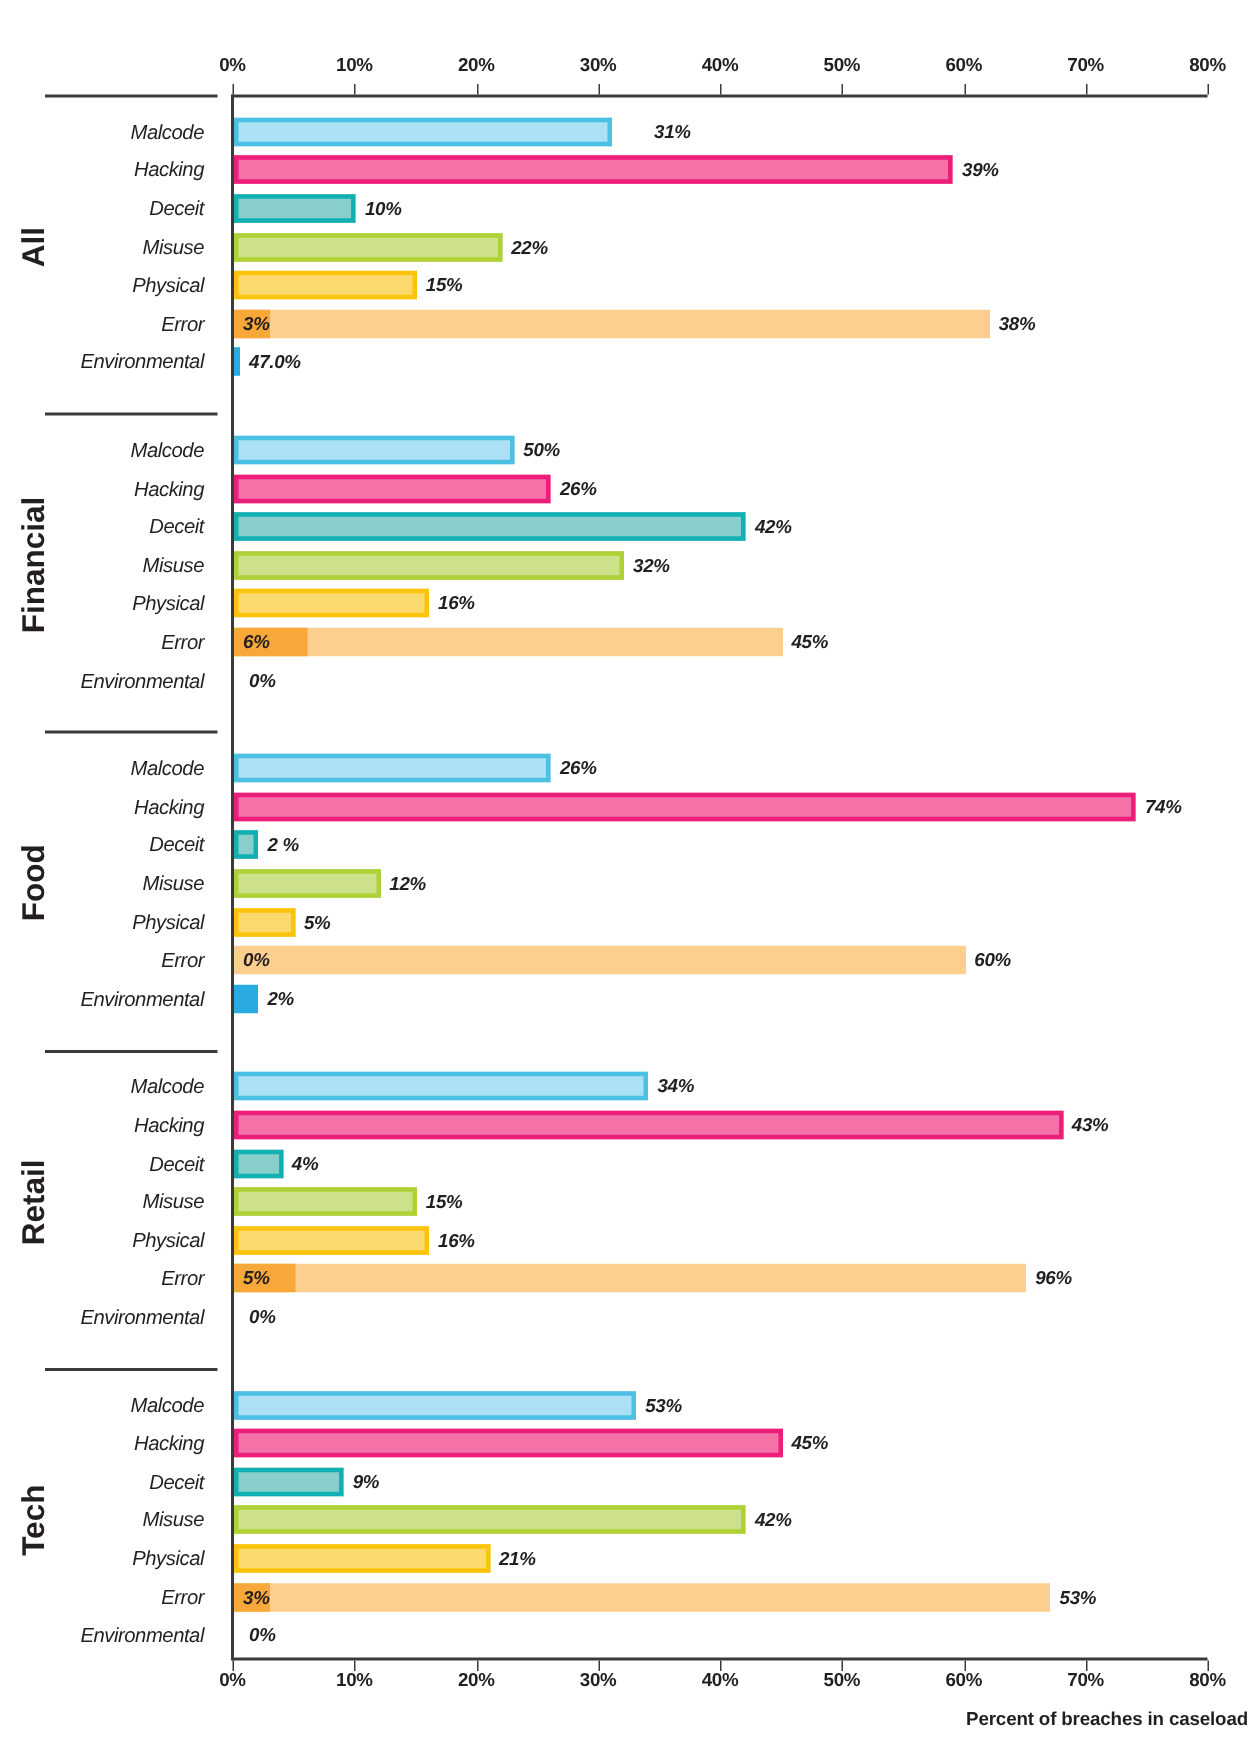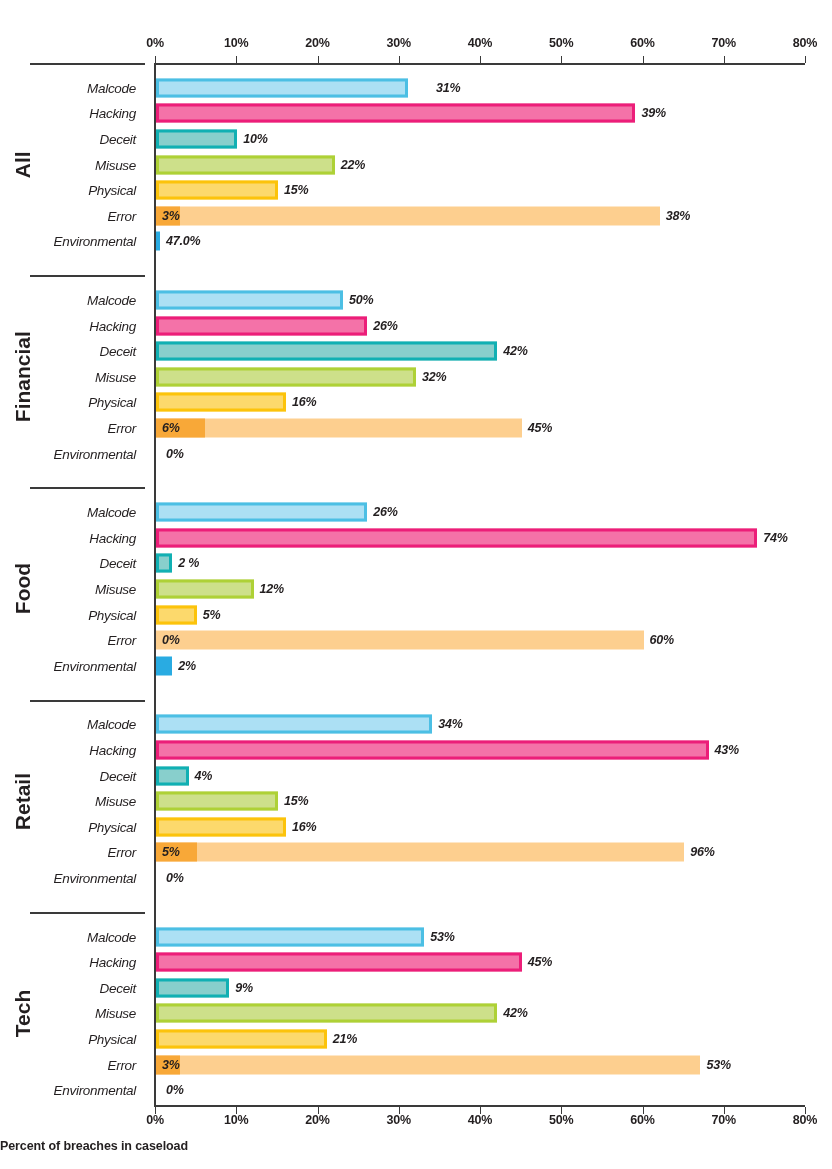--- a/index.html
+++ b/index.html
@@ -68,21 +68,21 @@
     letter-spacing: -0.2px;
   }
   .tick-label-top { top: 36px; }
   .tick-label-bottom { top: 1113px; }
 
   .axis-title {
     position: absolute;
     left: 0;
     top: 1139px;
     width: 832px;
-    text-align: left;
+    text-align: right;
     font-size: 12.5px;
     font-weight: bold;
     color: #231f20;
     letter-spacing: -0.1px;
   }
 
   
   .group {
     position: absolute;
     left: 0;

